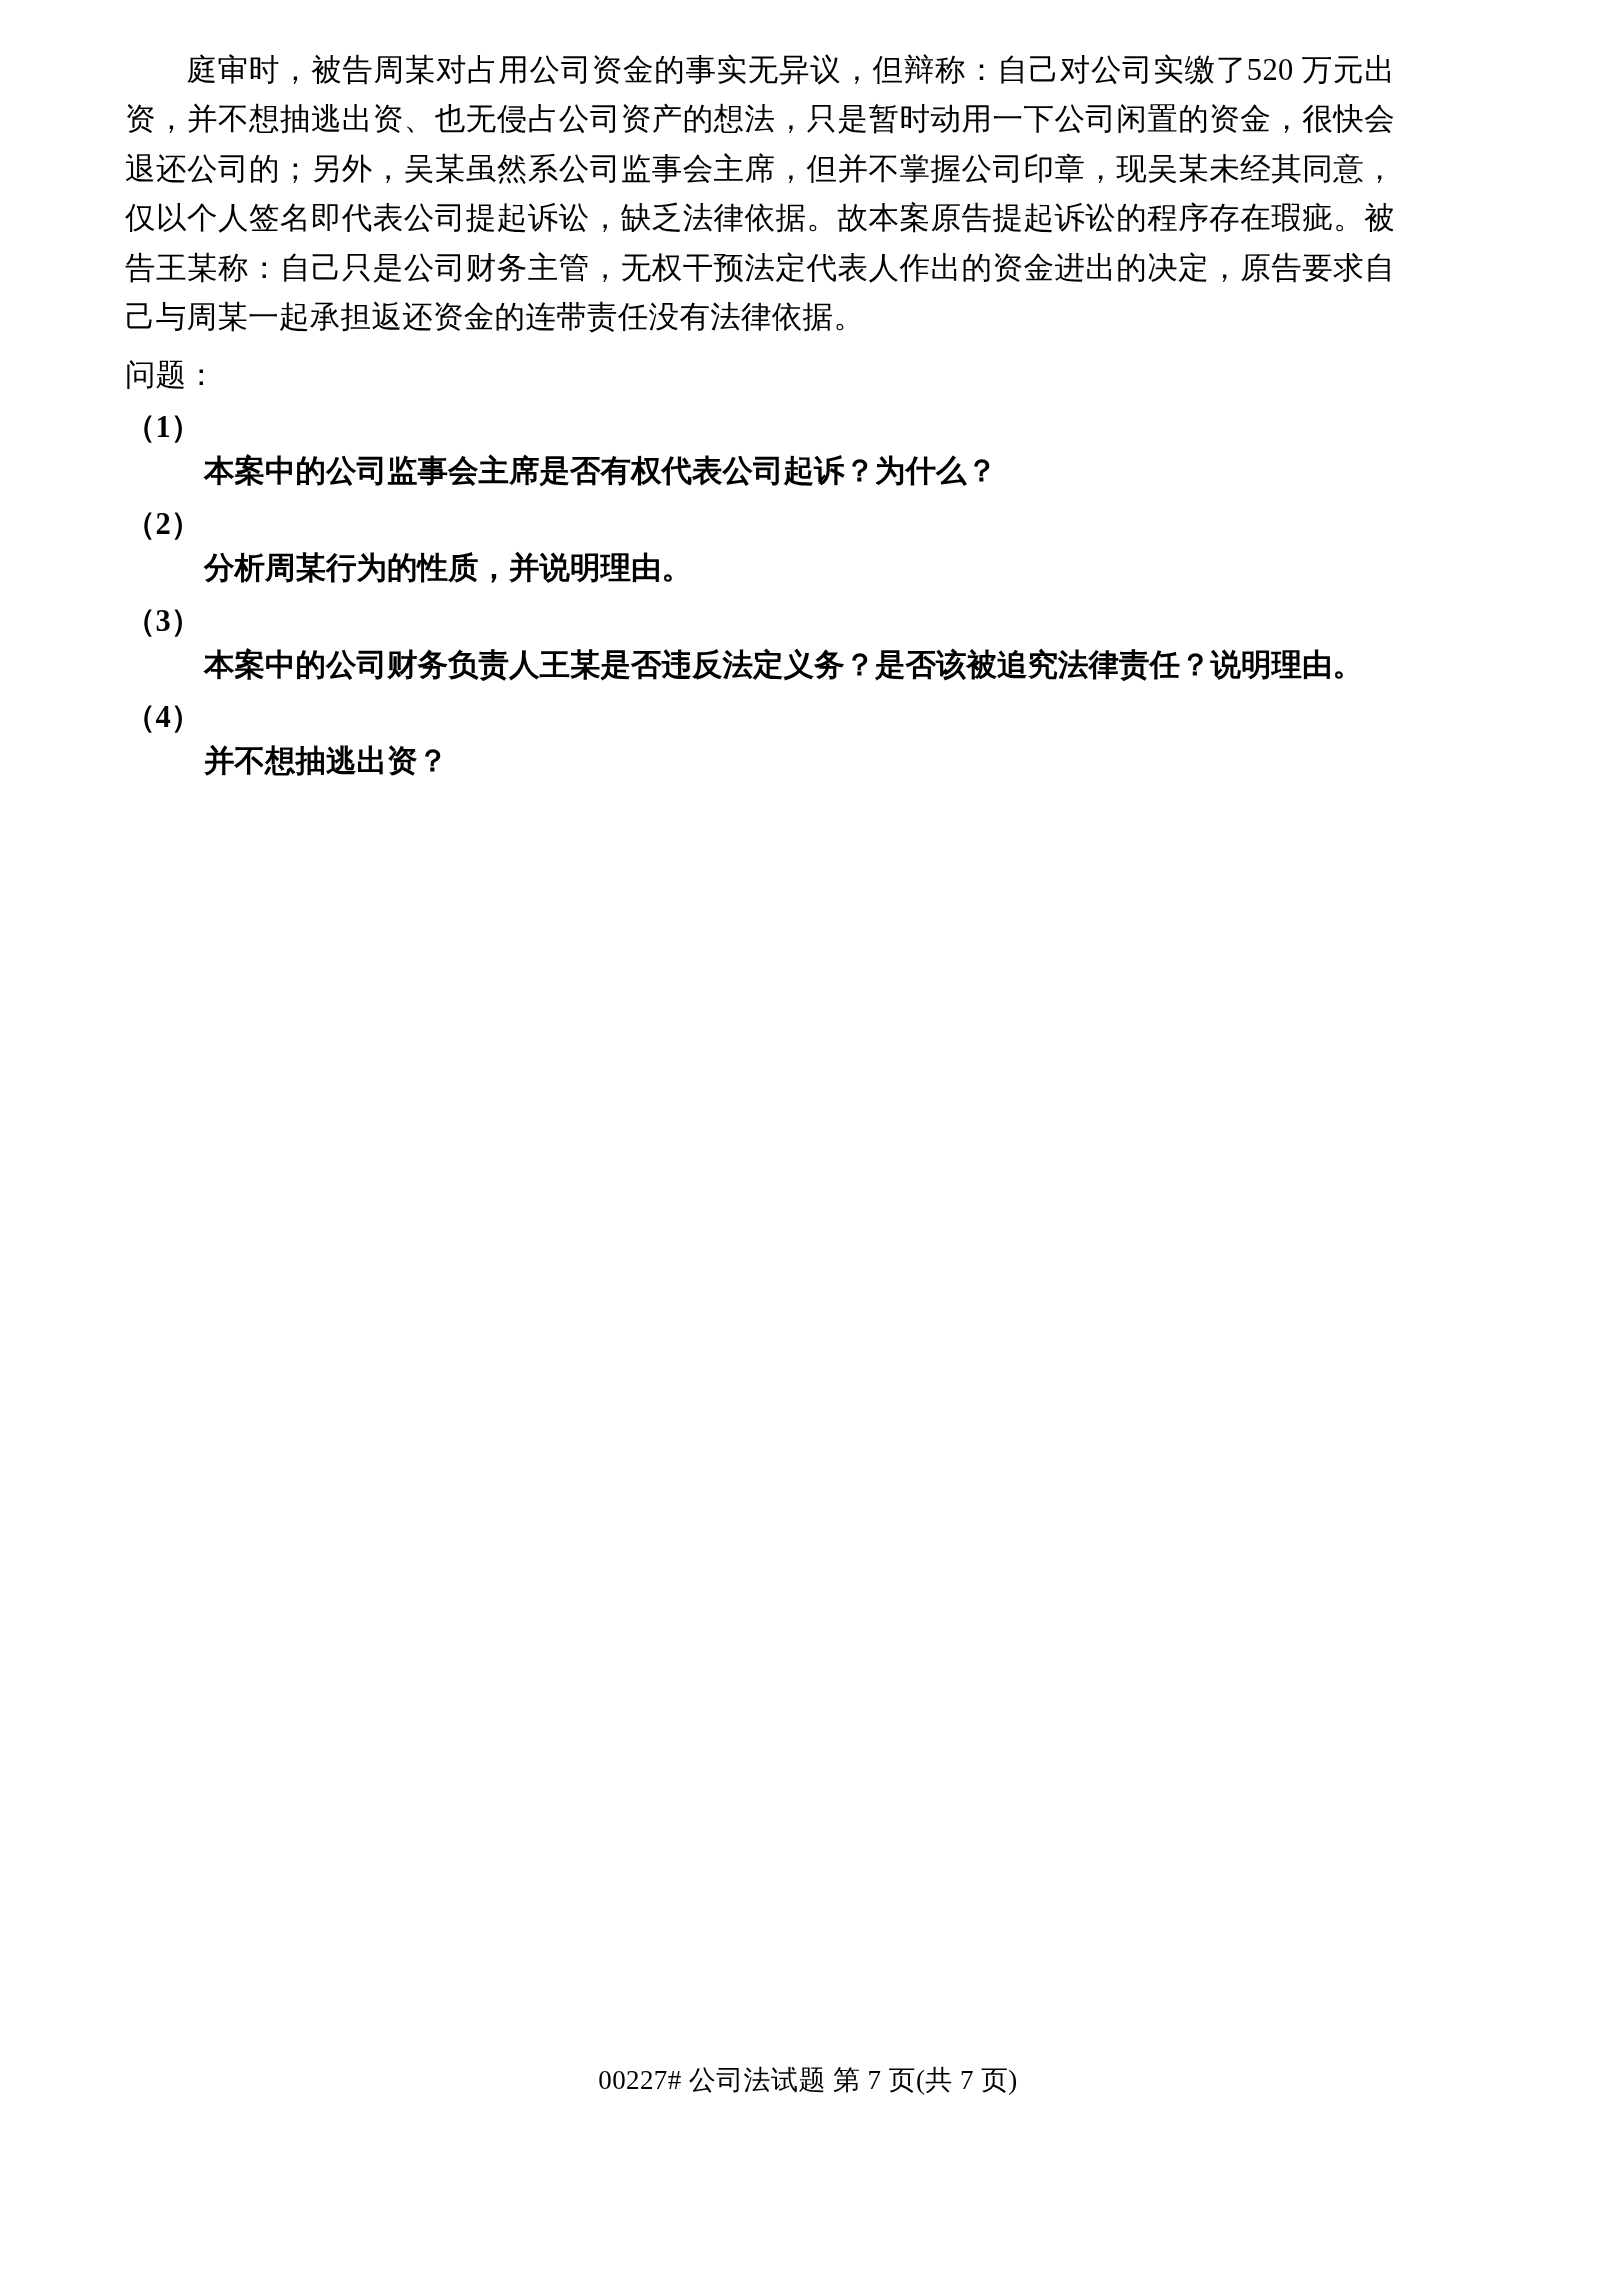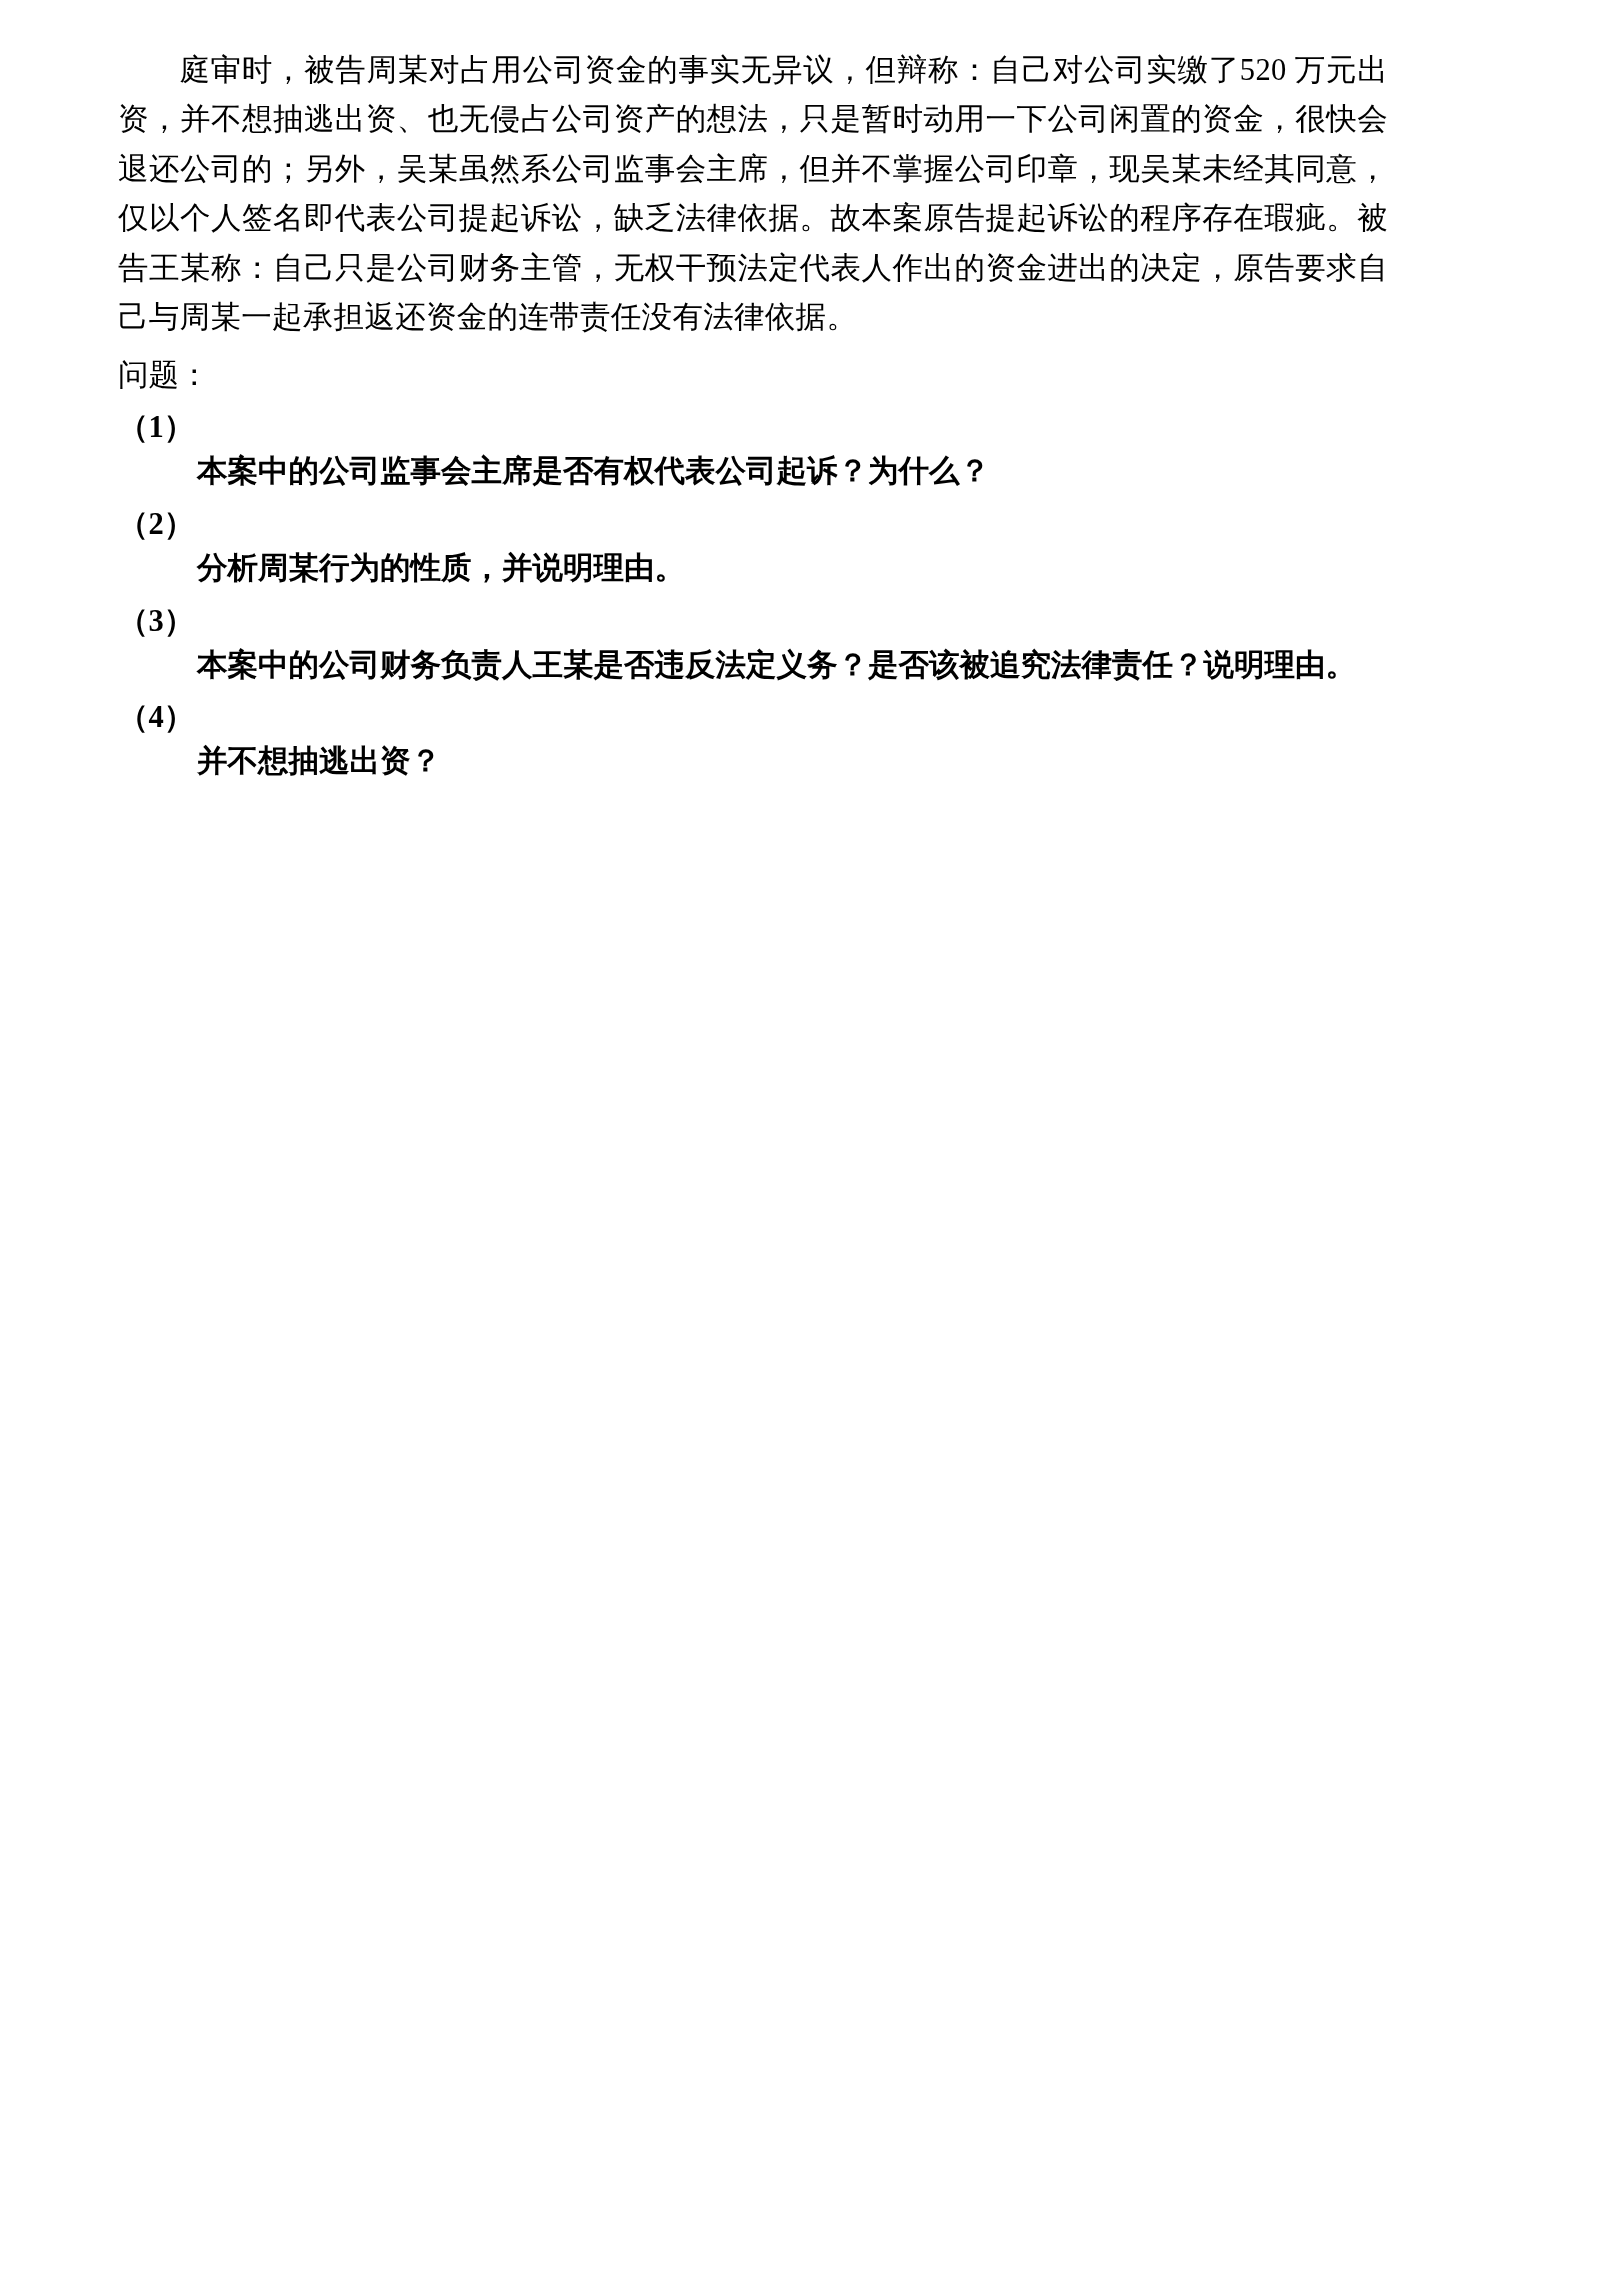--- a/index.html
+++ b/index.html
@@ -11,21 +11,21 @@
     position: relative;
     width: 1616px;
     height: 2273px;
     background: #ffffff;
     font-family: "Liberation Serif", "DejaVu Serif", serif;
     color: #000000;
     box-sizing: border-box;
   }
   .content {
     position: absolute;
-    left: 118px;
+    left: 125px;
     top: 46px;
     width: 1270px;
   }
   .para {
     font-size: 30.5px;
     line-height: 1.62;
     text-align: justify;
     text-justify: inter-ideograph;
     letter-spacing: 0.3px;
     margin: 0;
@@ -96,15 +96,16 @@
         <span class="q-text">本案中的公司财务负责人王某是否违反法定义务？是否该被追究法律责任？说明理由。</span>
       </li>
       <li class="q-item">
         <span class="q-num">（4）</span>
         <span class="q-text">并不想抽逃出资？</span>
       </li>
     </ul>
 
   </div>
 
+  <div class="footer">00227# 公司法试题 第 7 页(共 7 页)</div>
 
 </div>
 
 
 </body></html>

